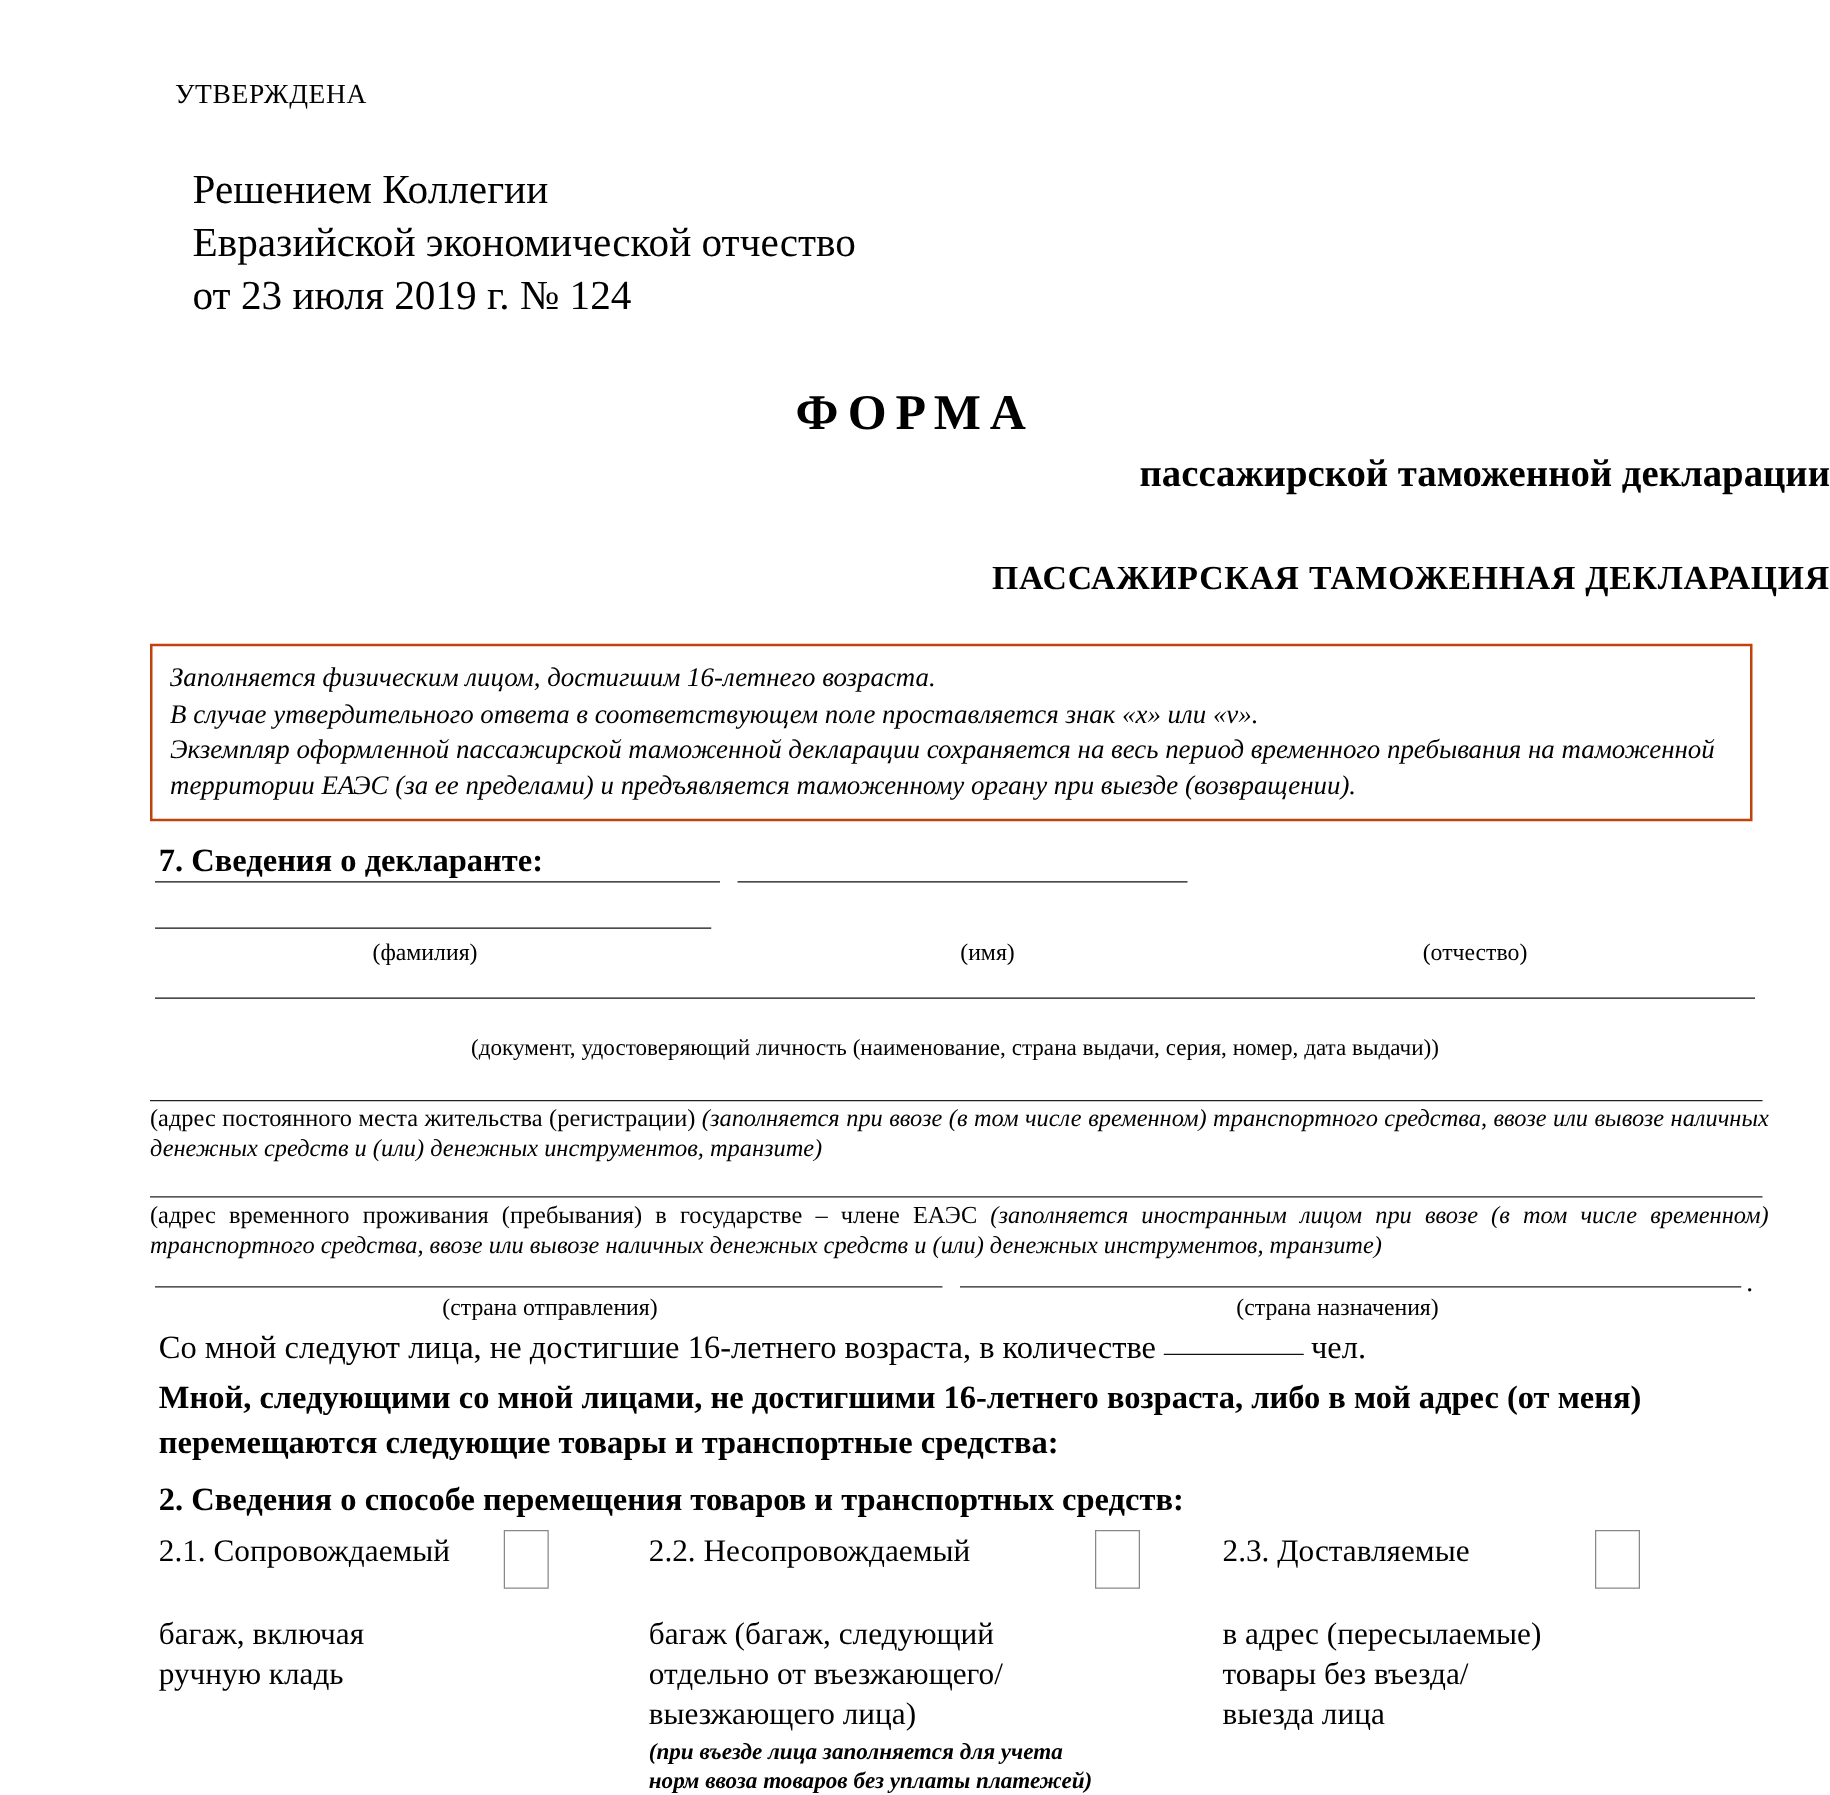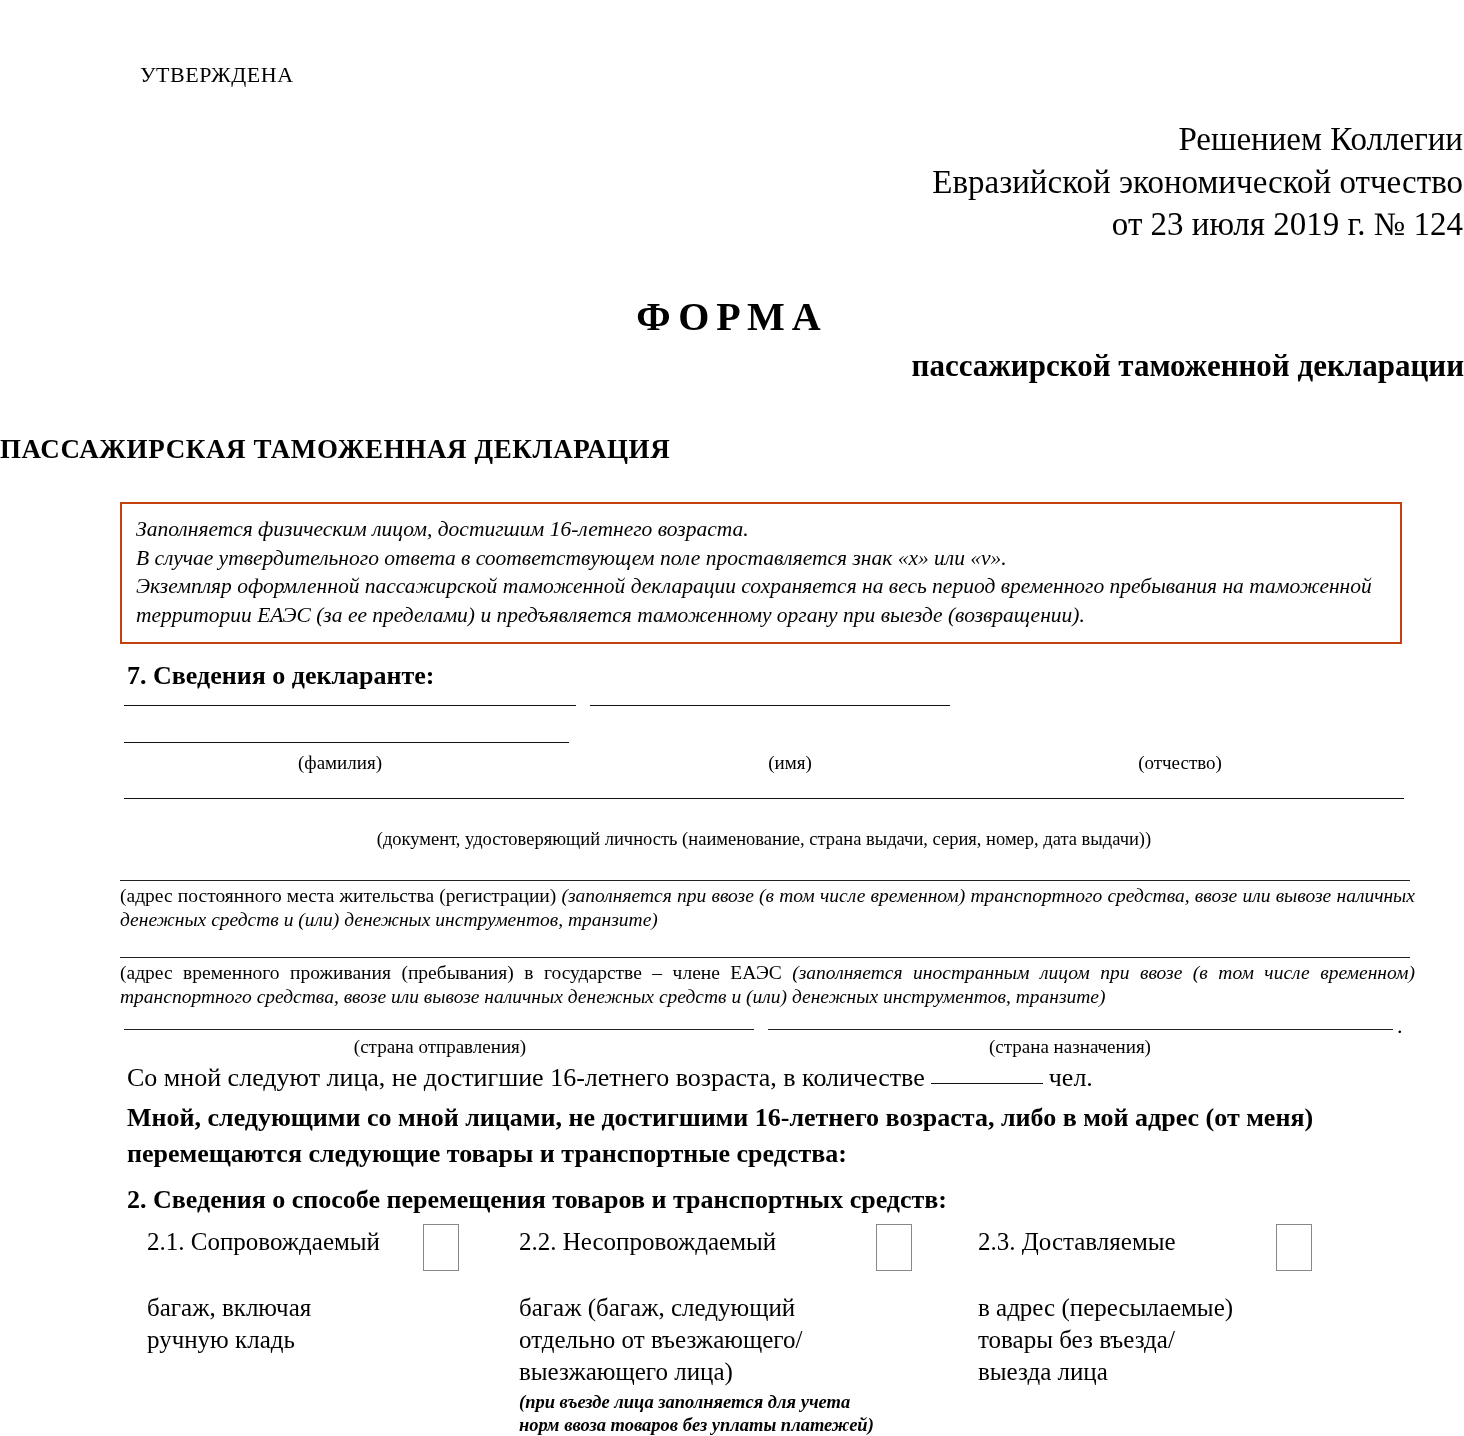--- a/index.html
+++ b/index.html
@@ -27,44 +27,44 @@
     text-align: left;
     font-size: 22px;
     letter-spacing: 0.5px;
     margin: 0;
     padding-top: 62px;
     line-height: 1.15;
   }
   .approved-shift { margin-left: 140px; }
 
   .decision {
-    text-align: right;
+    text-align: left;
     font-size: 33px;
     line-height: 1.28;
-    margin: 1px;
+    margin: 14px;
     padding-top: 30px;
   }
   .decision div { white-space: nowrap; }
 
   
   .form-word {
     text-align: center;
     font-weight: bold;
     font-size: 40px;
     letter-spacing: 7px;
     margin-top: 48px;
   }
   .form-sub {
     text-align: right;
     font-weight: bold;
     font-size: 31px;
     margin-top: 8px;
   }
   .main-title {
-    text-align: left;
+    text-align: right;
     font-weight: bold;
     font-size: 27px;
     letter-spacing: 0.6px;
     margin-top: 50px;
   }
 
   
   .notice {
     margin: 37px 62px 0 120px;
     border: 2px solid #c2410c;
@@ -156,21 +156,21 @@
 
   #sect2 {
     left: 127px;
     top: 1185px;
     font-weight: bold;
     font-size: 26px;
   }
 
   
   .col { position: absolute; top: 1228px; }
-  #col1 { left: 127px; width: 380px; margin-left: 20px; }
+  #col1 { left: 127px; width: 380px; }
   #col2 { left: 519px; width: 400px; }
   #col3 { left: 978px; width: 330px; }
 
   .col-head {
     font-size: 25px;
     position: relative;
     height: 48px;
     white-space: nowrap;
   }
   .checkbox {

